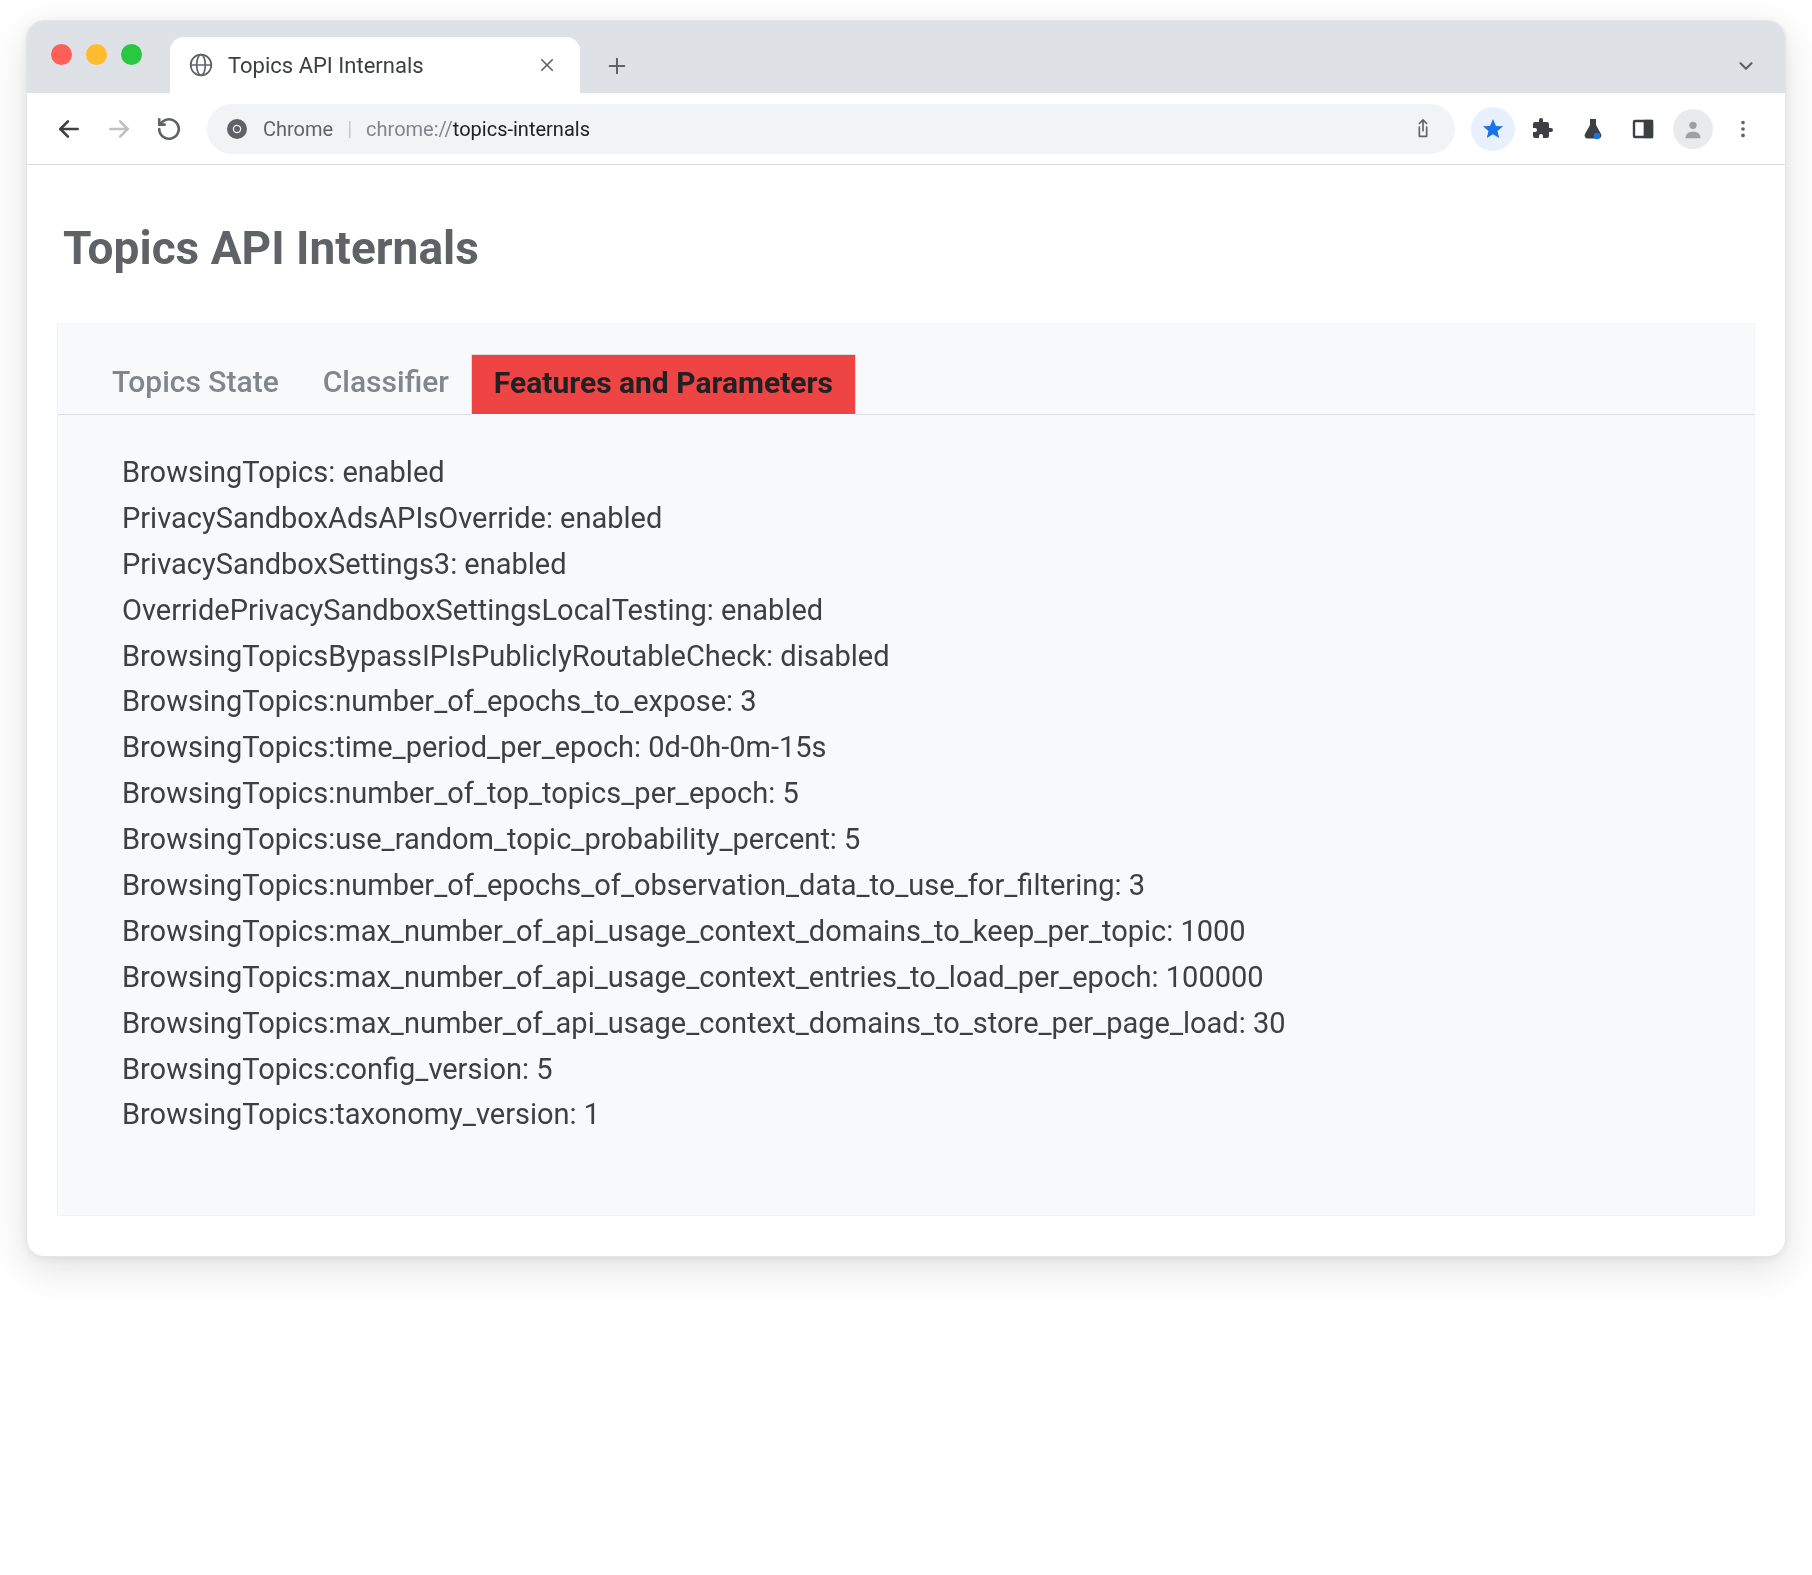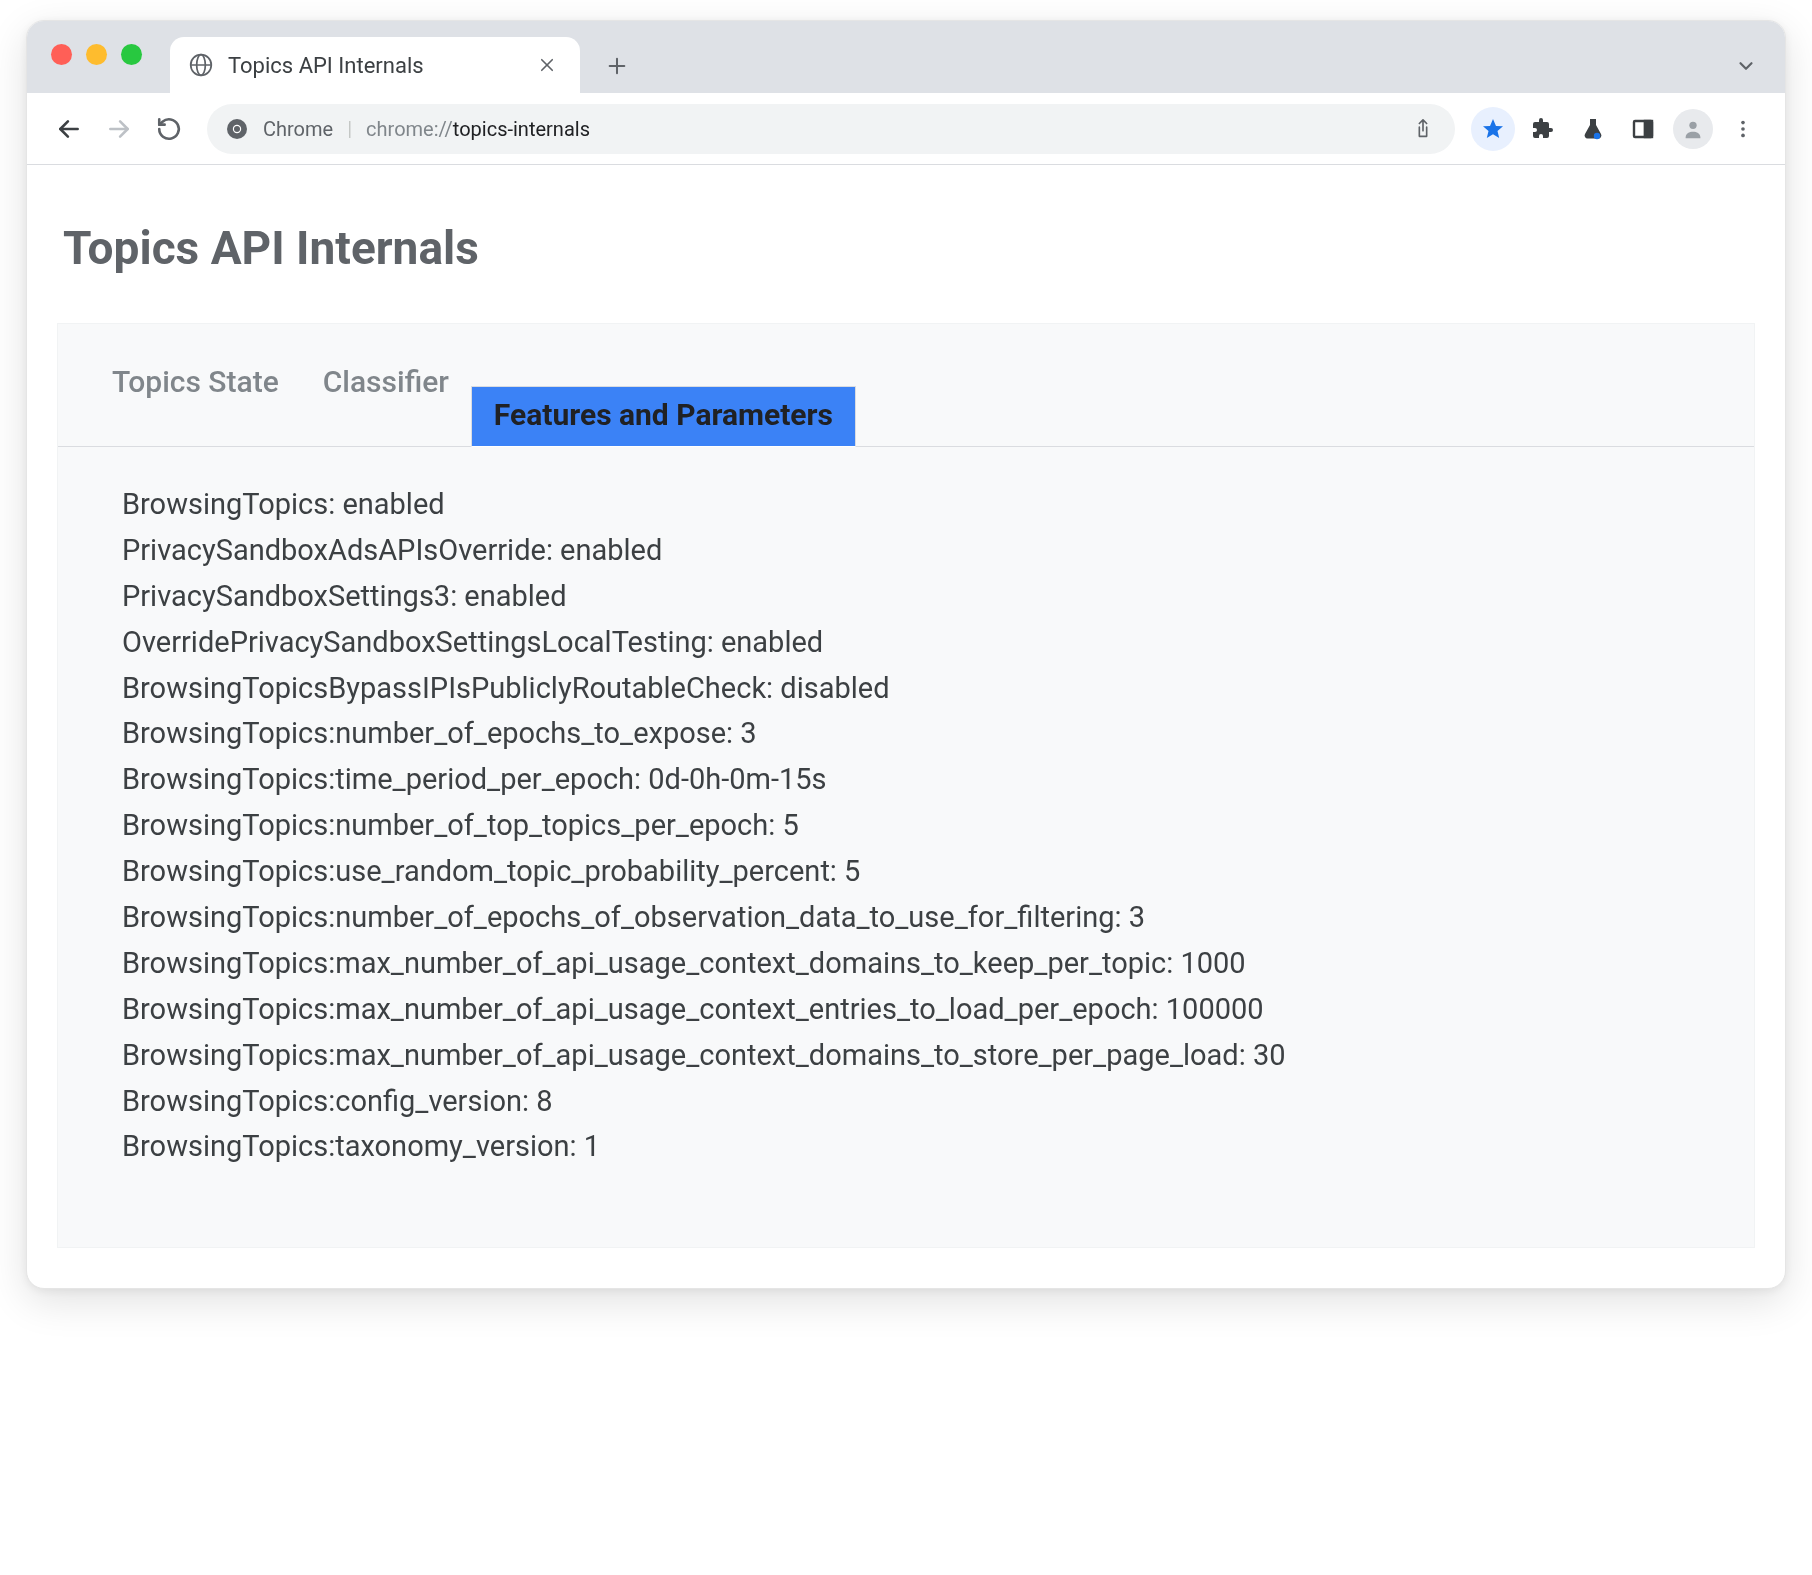--- a/index.html
+++ b/index.html
@@ -162,24 +162,23 @@
     font-weight: 500;
     color:#80868b;
     padding: 10px 22px 14px;
     cursor:pointer;
     position:relative;
     margin-bottom:-1px;
   }
   .ui-tab.active {
     color:#202124;
     font-weight:700;
-    background:#3b82f6;
+    background:#ef4444;
     border:1px solid #dadce0;
     border-bottom:1px solid #fff;
-    margin-top:32px;
   }
   .content {
     padding: 42px 60px 0 64px;
   }
   .kv-line {
     font-size: 29px;
     color:#3c4043;
     line-height: 1.1;
     margin-bottom: 14px;
     white-space: nowrap;
@@ -325,19 +324,19 @@
           <div class="kv-line">OverridePrivacySandboxSettingsLocalTesting: enabled</div>
           <div class="kv-line">BrowsingTopicsBypassIPIsPubliclyRoutableCheck: disabled</div>
           <div class="kv-line">BrowsingTopics:number_of_epochs_to_expose: 3</div>
           <div class="kv-line">BrowsingTopics:time_period_per_epoch: 0d-0h-0m-15s</div>
           <div class="kv-line">BrowsingTopics:number_of_top_topics_per_epoch: 5</div>
           <div class="kv-line">BrowsingTopics:use_random_topic_probability_percent: 5</div>
           <div class="kv-line">BrowsingTopics:number_of_epochs_of_observation_data_to_use_for_filtering: 3</div>
           <div class="kv-line">BrowsingTopics:max_number_of_api_usage_context_domains_to_keep_per_topic: 1000</div>
           <div class="kv-line">BrowsingTopics:max_number_of_api_usage_context_entries_to_load_per_epoch: 100000</div>
           <div class="kv-line">BrowsingTopics:max_number_of_api_usage_context_domains_to_store_per_page_load: 30</div>
-          <div class="kv-line">BrowsingTopics:config_version: 8</div>
+          <div class="kv-line">BrowsingTopics:config_version: 5</div>
           <div class="kv-line">BrowsingTopics:taxonomy_version: 1</div>
         </div>
     </div>
   </div>
 
 </div>
 
 </body></html>

